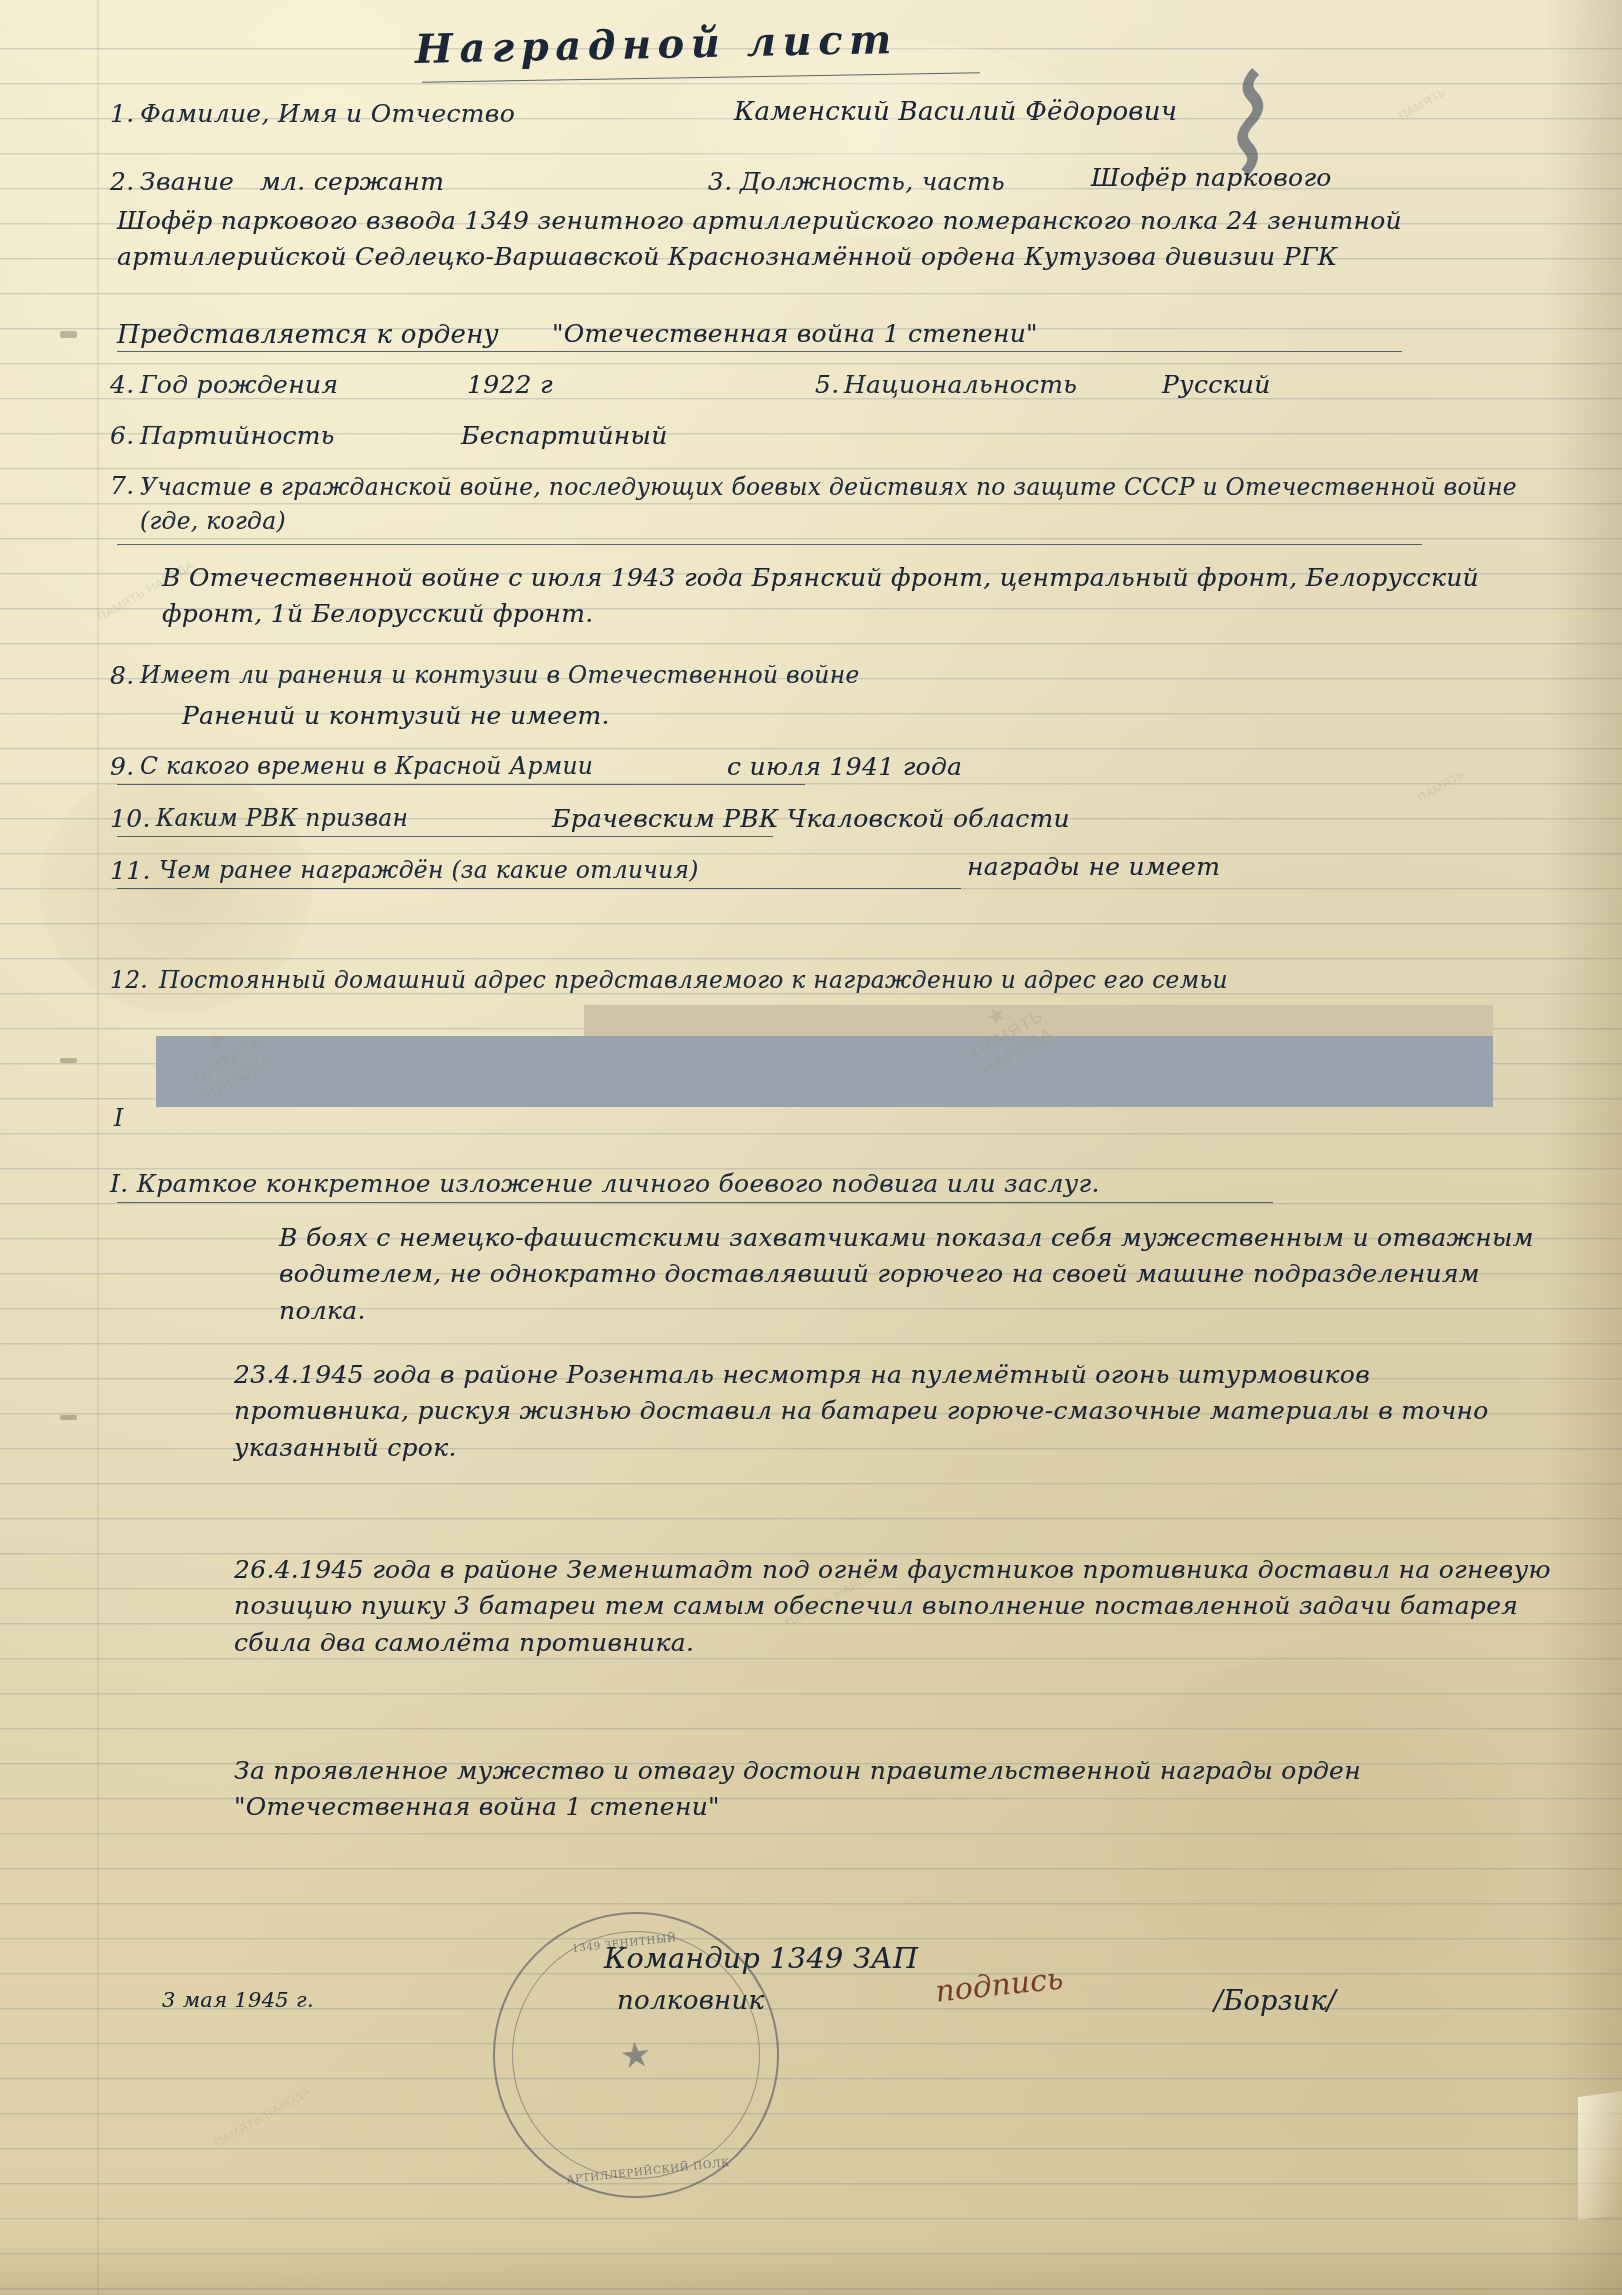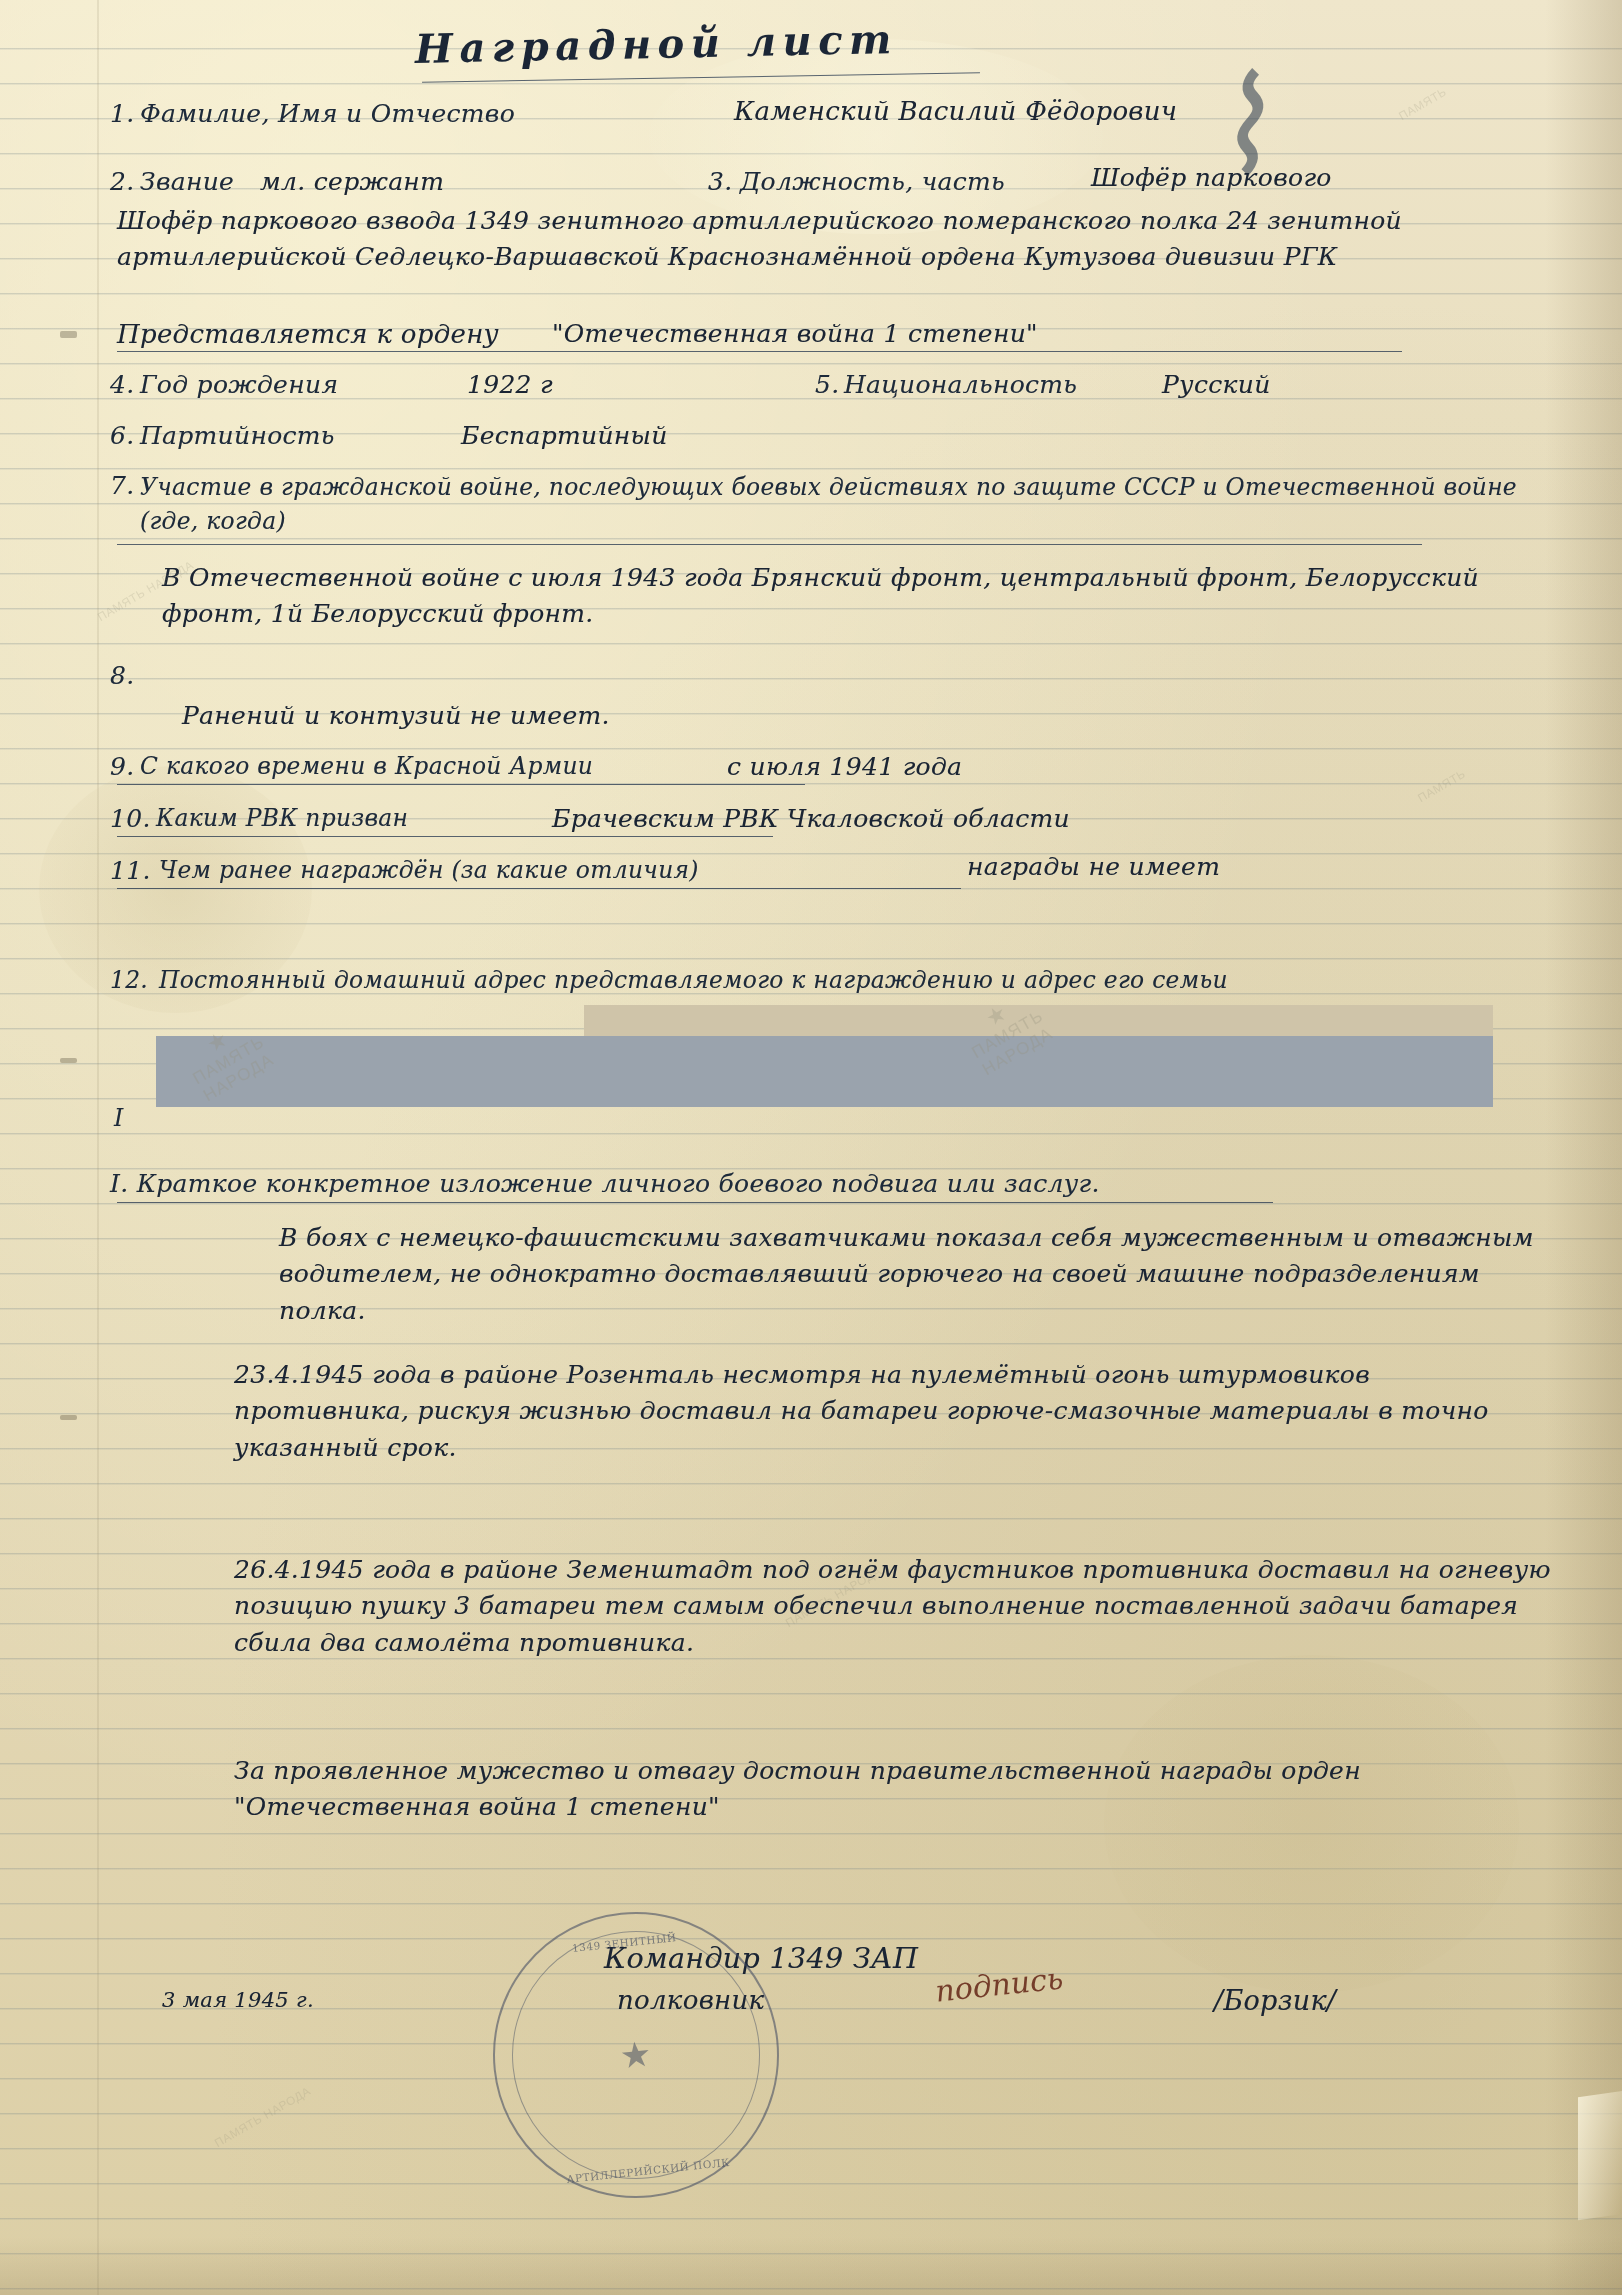--- a/index.html
+++ b/index.html
@@ -261,20 +261,21 @@
   <div class="hw" style="left:110px;top:421px;font-size:25px;">6.</div>
   <div class="hw" style="left:140px;top:421px;font-size:25px;">Партийность</div>
   <div class="hw ink-dark" style="left:461px;top:421px;font-size:25px;">Беспартийный</div>
 
   <div class="hw" style="left:110px;top:471px;font-size:25px;">7.</div>
   <div class="hw w" style="left:140px;top:471px;font-size:23.4px;width:1415px;white-space:normal;line-height:1.45;">Участие в гражданской войне, последующих боевых действиях по защите СССР и Отечественной войне (где, когда)</div>
   <div class="underline" style="left:117px;top:544px;width:1305px;"></div>
   <div class="hw ink-dark w" style="left:162px;top:560px;font-size:25px;width:1383px;white-space:normal;line-height:1.45;">В Отечественной войне с июля 1943 года Брянский фронт, центральный фронт, Белорусский фронт, 1й Белорусский фронт.</div>
 
   <div class="hw" style="left:110px;top:661px;font-size:25px;">8.</div>
+  <div class="hw" style="left:140px;top:661px;font-size:23.4px;">Имеет ли ранения и контузии в Отечественной войне</div>
   <div class="hw ink-dark" style="left:182px;top:701px;font-size:25px;">Ранений и контузий не имеет.</div>
 
   <div class="hw" style="left:110px;top:752px;font-size:25px;">9.</div>
   <div class="hw" style="left:140px;top:752px;font-size:23.4px;">С какого времени в Красной Армии</div>
   <div class="hw ink-dark" style="left:727px;top:752px;font-size:25px;">с июля 1941 года</div>
   <div class="underline" style="left:117px;top:784px;width:688px;"></div>
 
   <div class="hw" style="left:110px;top:804px;font-size:25px;font-style:italic;">10.</div>
   <div class="hw" style="left:156px;top:804px;font-size:23.4px;">Каким РВК призван</div>
   <div class="hw ink-dark" style="left:552px;top:804px;font-size:25px;">Брачевским РВК Чкаловской области</div>

